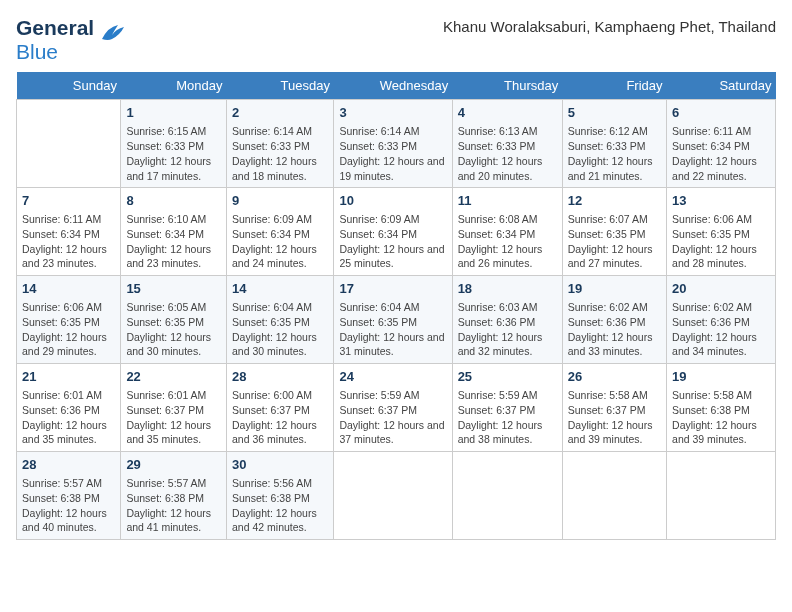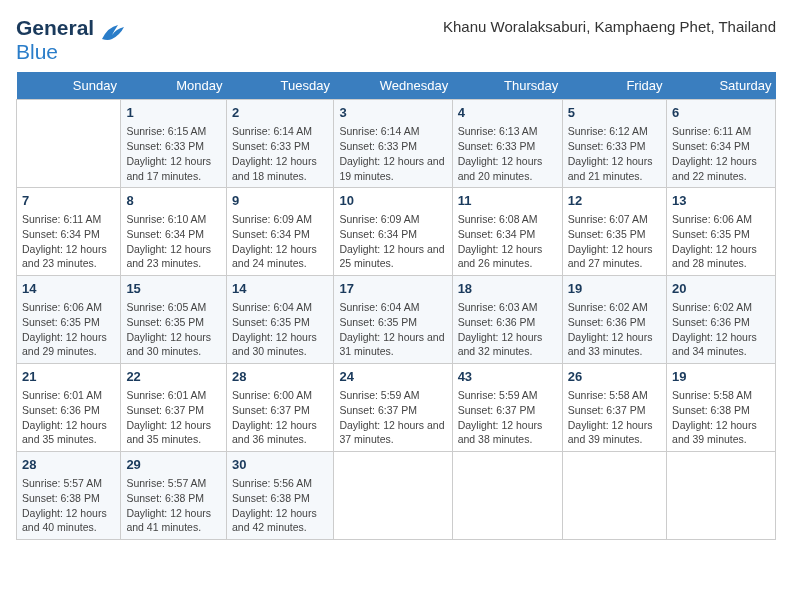--- a/index.html
+++ b/index.html
@@ -212,21 +212,21 @@
         </td>
         <td>
           <span class="day-number">28</span>
           <div class="cell-text">Sunrise: 6:00 AM<br>Sunset: 6:37 PM<br>Daylight: 12 hours and 36 minutes.</div>
         </td>
         <td>
           <span class="day-number">24</span>
           <div class="cell-text">Sunrise: 5:59 AM<br>Sunset: 6:37 PM<br>Daylight: 12 hours and 37 minutes.</div>
         </td>
         <td>
-          <span class="day-number">43</span>
+          <span class="day-number">25</span>
           <div class="cell-text">Sunrise: 5:59 AM<br>Sunset: 6:37 PM<br>Daylight: 12 hours and 38 minutes.</div>
         </td>
         <td>
           <span class="day-number">26</span>
           <div class="cell-text">Sunrise: 5:58 AM<br>Sunset: 6:37 PM<br>Daylight: 12 hours and 39 minutes.</div>
         </td>
         <td>
           <span class="day-number">19</span>
           <div class="cell-text">Sunrise: 5:58 AM<br>Sunset: 6:38 PM<br>Daylight: 12 hours and 39 minutes.</div>
         </td>

